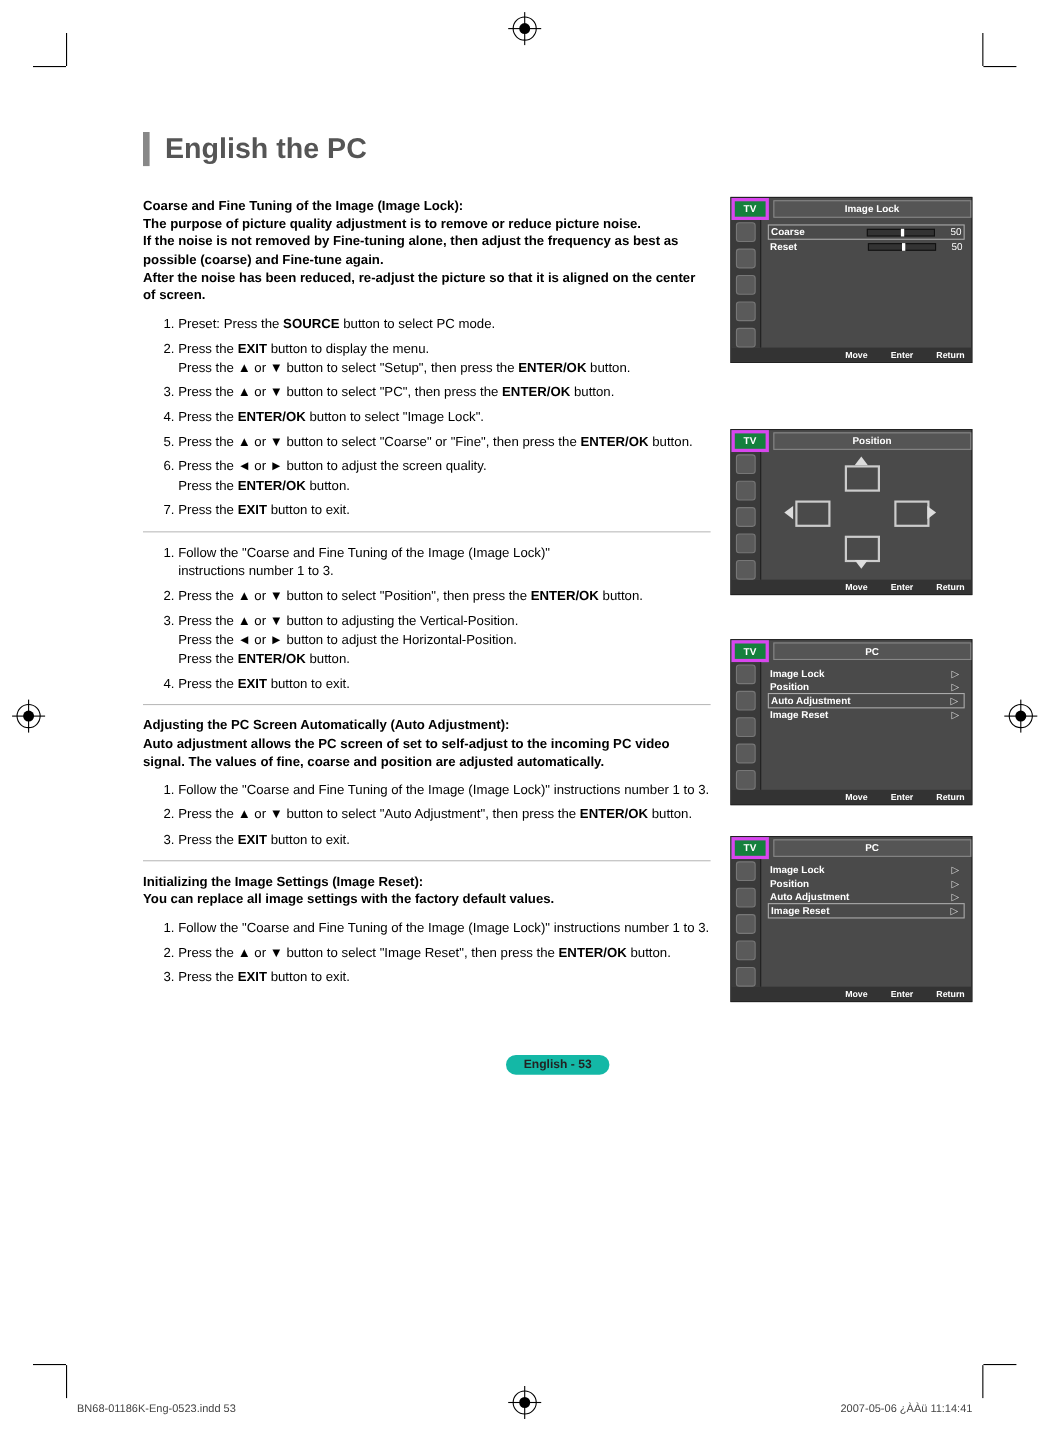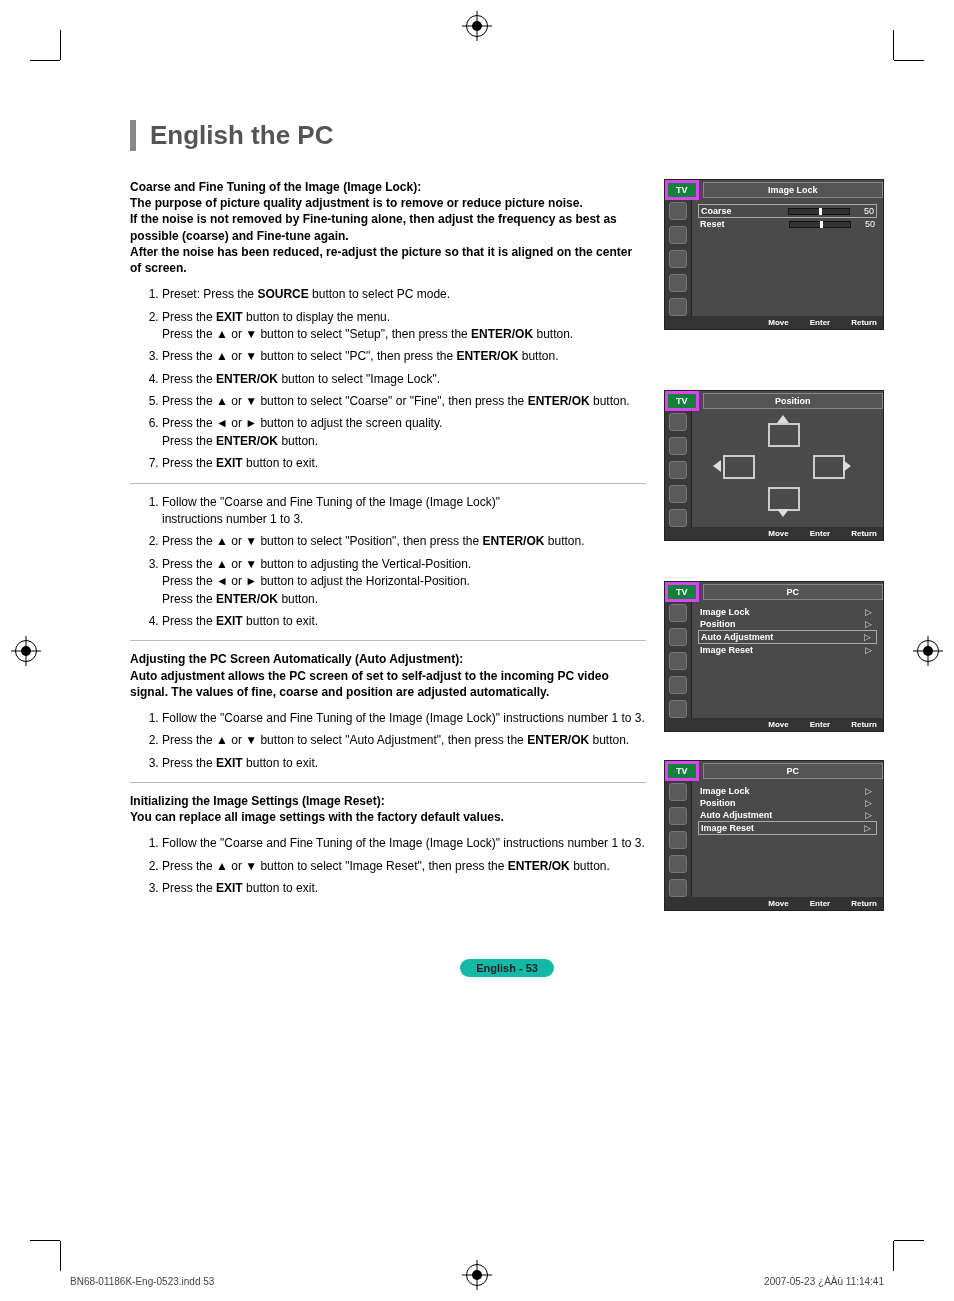--- a/index.html
+++ b/index.html
@@ -262,14 +262,14 @@
           </div>
       </div>
     </div>
   </div>
 
   <div class="footer-page"><span class="pg">English - 53</span></div>
 </div>
 
 <div class="imprint">
   <span>BN68-01186K-Eng-0523.indd   53</span>
-  <span>2007-05-23   ¿ÀÀü 11:14:41</span>
+  <span>2007-05-06   ¿ÀÀü 11:14:41</span>
 </div>
 
 </body></html>

